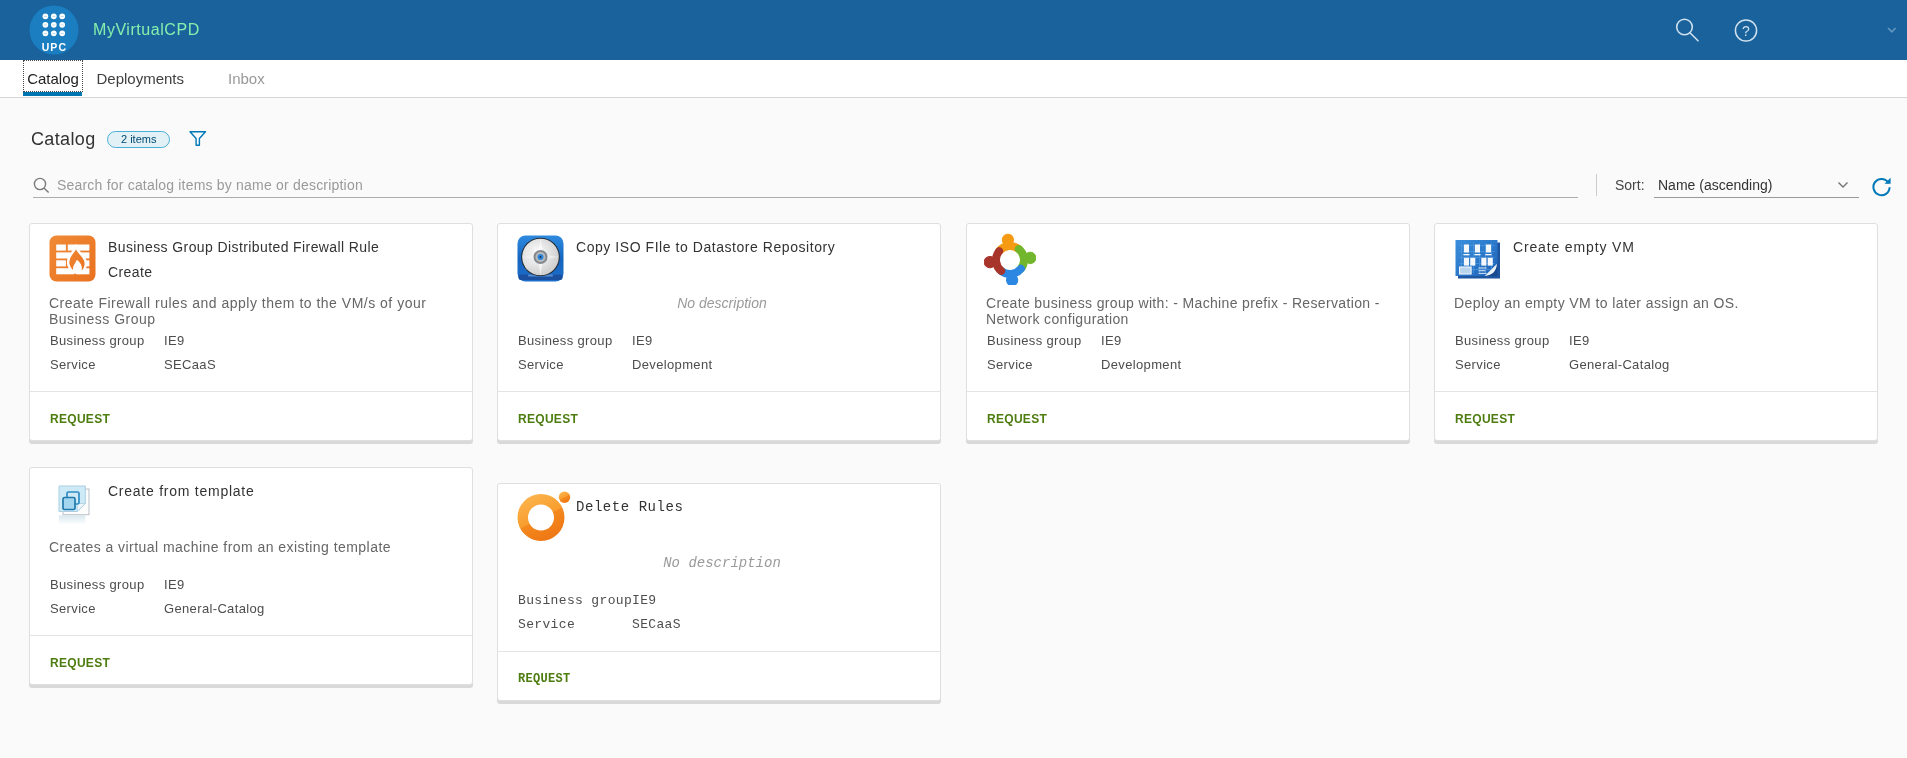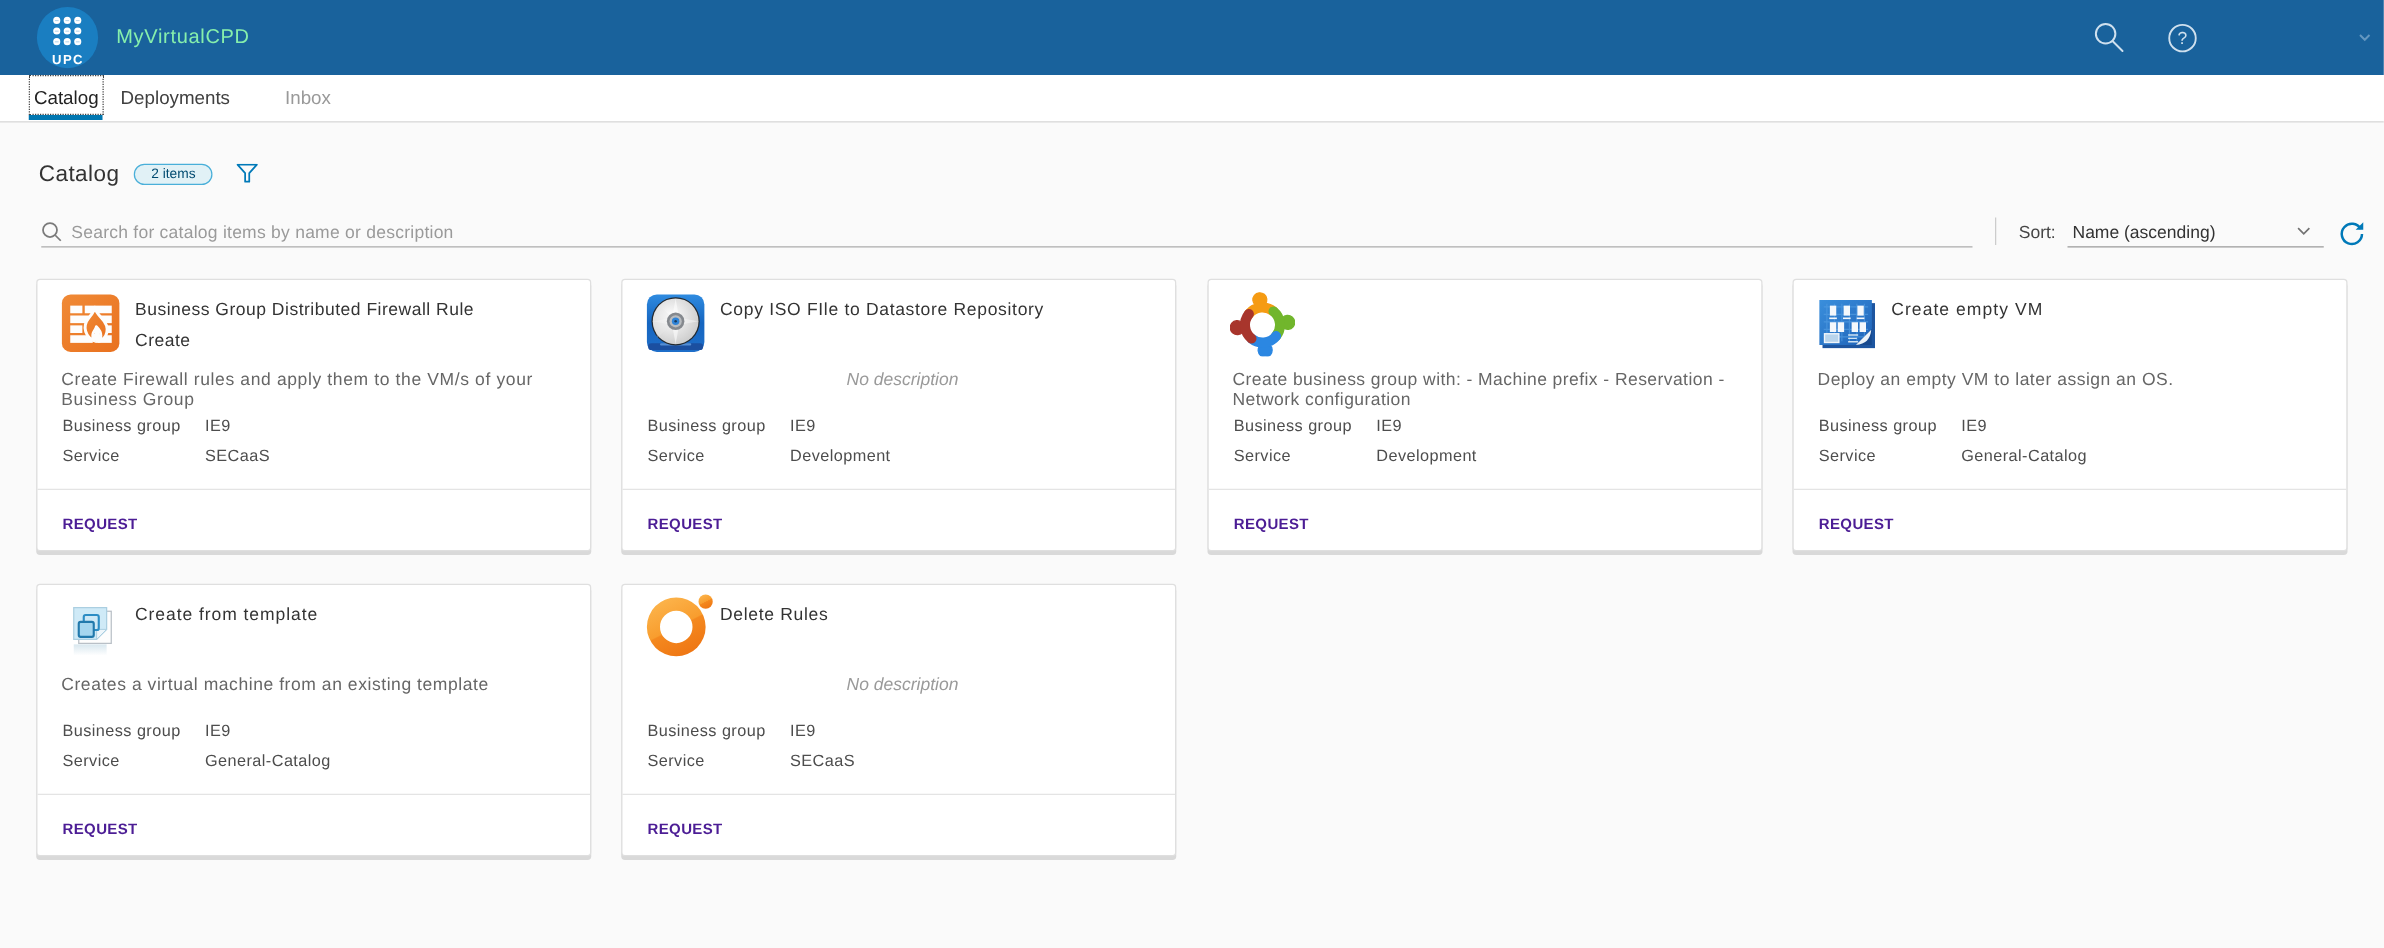--- a/index.html
+++ b/index.html
@@ -22,30 +22,30 @@
 .mag { position:absolute; left:33px; top:177px; }
 .vsep { position:absolute; left:1596px; top:174px; width:1px; height:22px; background:#cccccc; }
 .sortlbl { position:absolute; left:1615px; top:177px; font-size:14px; color:#454545; }
 .sortval { position:absolute; left:1658px; top:177px; font-size:14px; color:#333; }
 .sortline { position:absolute; left:1654px; top:197px; width:205px; height:1px; background:#9a9a9a; }
 .sortchev { position:absolute; left:1837px; top:181px; }
 .refresh { position:absolute; left:1871px; top:177px; }
 .grid { position:absolute; left:29px; top:223px; width:1849px; }
 .card { position:absolute; width:444px; height:218px; background:#fff; border:1px solid #dfdfdf; border-radius:3px; box-shadow:0 3px 0 0 #d9d9d9; }
 .c1 { left:0; top:0; } .c2 { left:468px; top:0; } .c3 { left:937px; top:0; } .c4 { left:1405px; top:0; }
-.c5 { left:0; top:244px; } .c6 { left:468px; top:244px; }
+.c5 { left:0; top:244px; } .c6 { left:468px; top:260px;font-family:Liberation Mono, monospace; }
 .icon { position:absolute; left:19px; top:11px; width:47px; height:47px; }
 .ct { position:absolute; left:78px; top:11px; width:352px; font-size:14px; line-height:25px; letter-spacing:0.4px; color:#333; }
 .cd { position:absolute; left:19px; top:71px; width:410px; font-size:14px; line-height:16px; letter-spacing:0.5px; color:#666; }
 .nd { font-style:italic; color:#9a9a9a;text-align:center; }
 .row { position:absolute; left:20px; font-size:13px; letter-spacing:0.35px; color:#4d4d4d; white-space:nowrap; }
 .rbg { top:109px; } .rsv { top:133px; }
 .rv { position:absolute; left:114px; top:0; white-space:nowrap; }
 .cdiv { position:absolute; left:0; top:167px; width:442px; height:1px; background:#e4e4e4; }
-.req { position:absolute; left:20px; top:188px; font-size:12px; font-weight:700; letter-spacing:0.3px; color:#4c1d95; }
+.req { position:absolute; left:20px; top:188px; font-size:12px; font-weight:700; letter-spacing:0.3px; color:#4d7c0f; }
 </style>
 </head>
 <body>
 <div class="hdr">
   <svg class="logo" width="50" height="50" viewBox="0 0 50 50">
     <circle cx="25" cy="25" r="24.5" fill="#1a7ec1"></circle>
     <g fill="#ffffff">
       <circle cx="16.4" cy="11.3" r="2.85"></circle>
         <circle cx="24.8" cy="11.3" r="2.85"></circle>
         <circle cx="33.2" cy="11.3" r="2.85"></circle>

